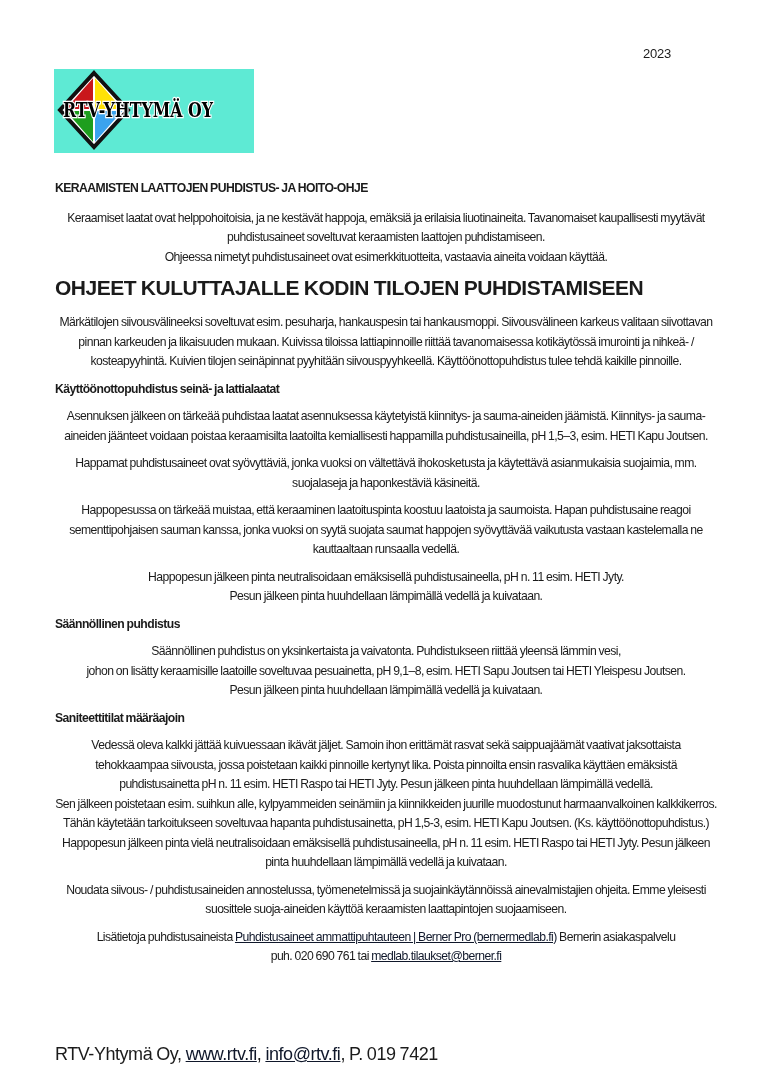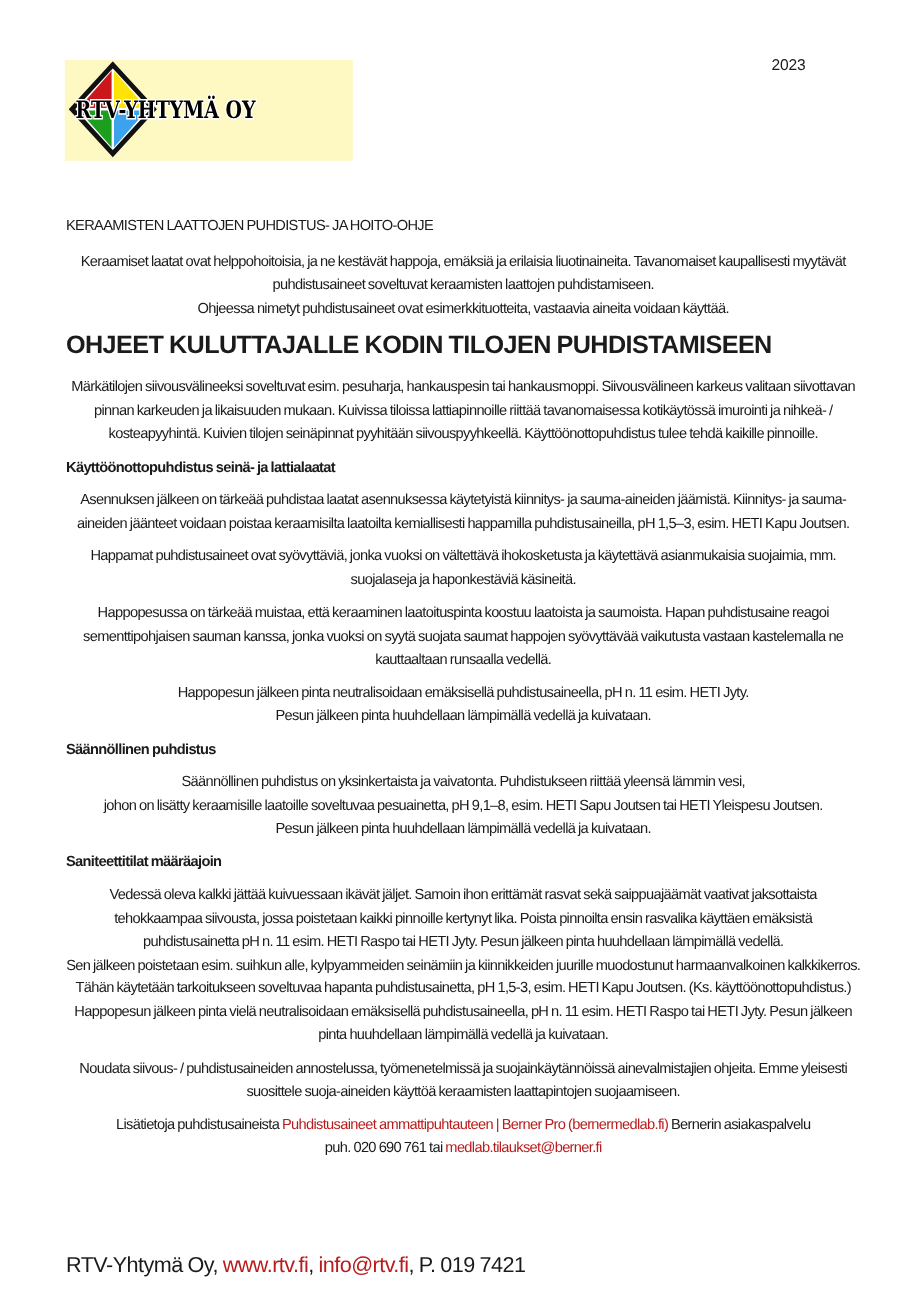--- a/index.html
+++ b/index.html
@@ -6,41 +6,41 @@
   html,body { background:#ffffff; }
   .page {
     position:relative; width:764px; height:1080px; background:#ffffff;
     font-family:"Liberation Sans", sans-serif; color:#1b1b1b; overflow:hidden;border-radius:16px;
   }
   .year {
     position:absolute; top:46px; left:643px;
     font-size:13px; letter-spacing:-0.2px;
   }
   .logo-wrap {
-    position:absolute; top:50px; left:54px; width:240px; height:84px;
-    background:#fef9c3;
+    position:absolute; top:69px; left:54px; width:200px; height:84px;
+    background:#5eead4;
   }
   .logo-svg { position:absolute; top:1px; left:3px; }
   .logo-text {
     font-family:"DejaVu Serif", serif; font-weight:bold; font-size:20px;
   }
   .content {
     position:absolute; top:179px; left:55px; width:662px;
     font-size:12.2px; line-height:19.5px;
     letter-spacing:-0.55px; word-spacing:-0.5px;
   }
-  .doc-title { font-weight:normal; margin:0 0 10px 0; }
+  .doc-title { font-weight:bold; margin:0 0 10px 0; }
   .para { white-space:pre-line; margin:0 0 8px 0;text-align:center; }
   .intro { margin-bottom:9px; }
   .main-heading {
     font-weight:bold; font-size:21px; line-height:24px;
     letter-spacing:-0.5px; margin:0 0 13px 0;
   }
   .subhead { font-weight:bold; margin:0 0 8px 0; }
-  .link { color:#b91c1c; cursor:pointer; }
+  .link { color:#0f172a; text-decoration:underline; cursor:pointer; }
   .footer {
     position:absolute; top:1044px; left:55px;
     font-size:18px; letter-spacing:-0.45px; word-spacing:-0.5px;
   }
 </style>
 </head>
 <body>
 
 <div class="page">
 

